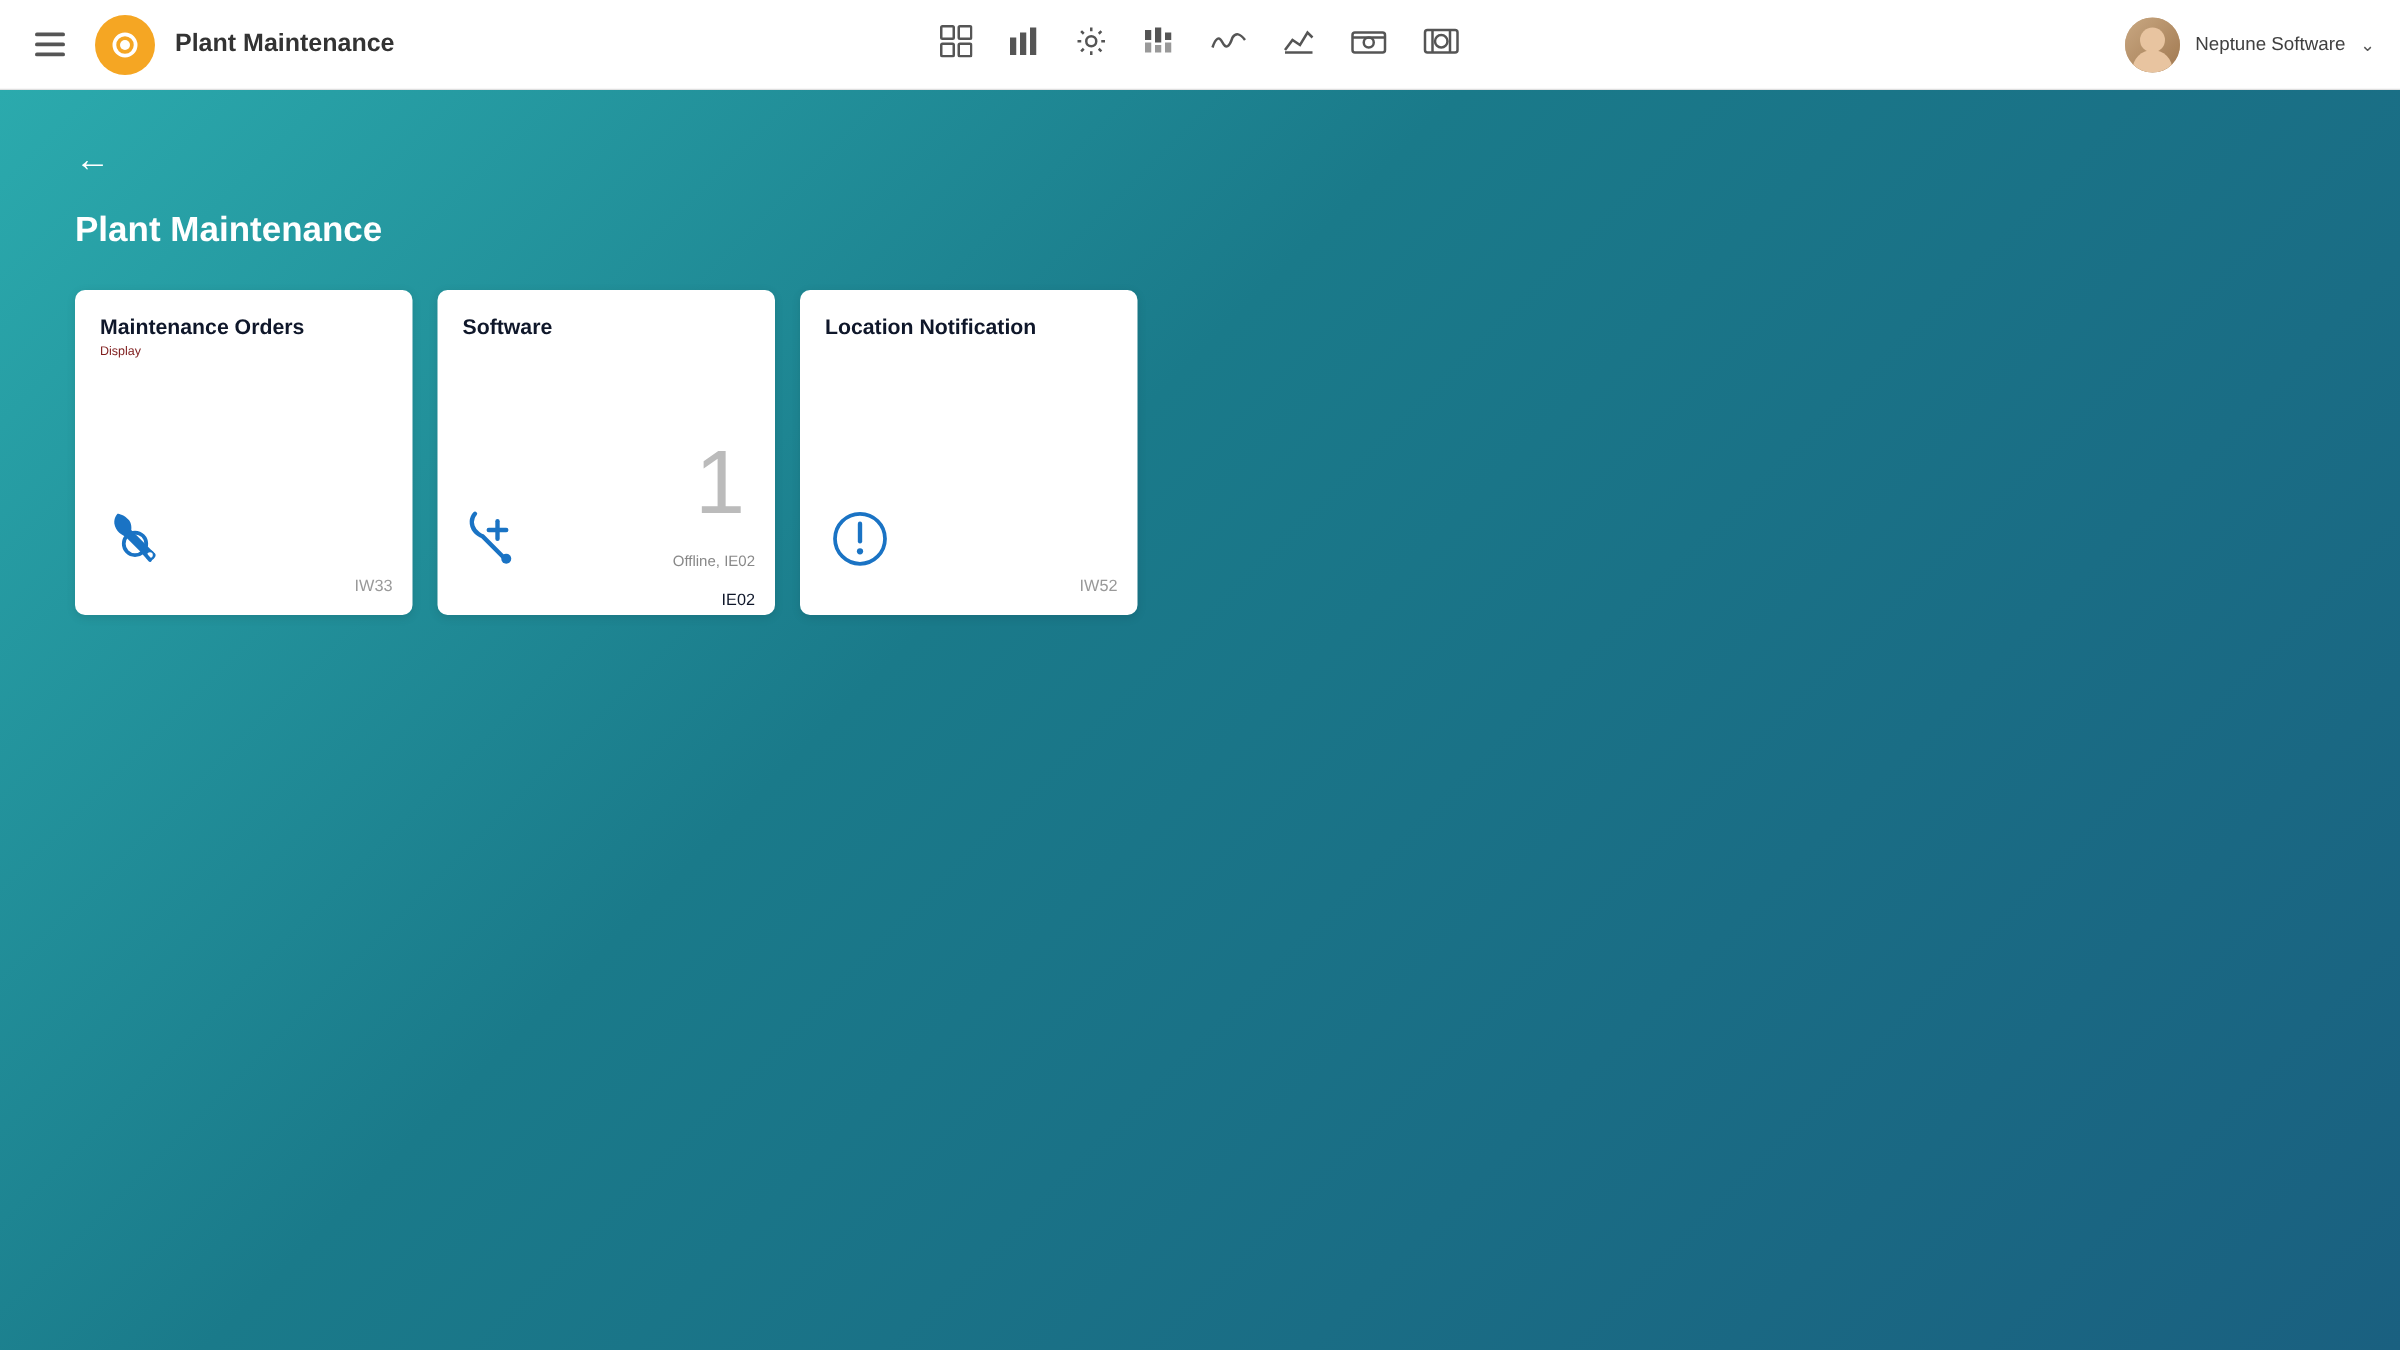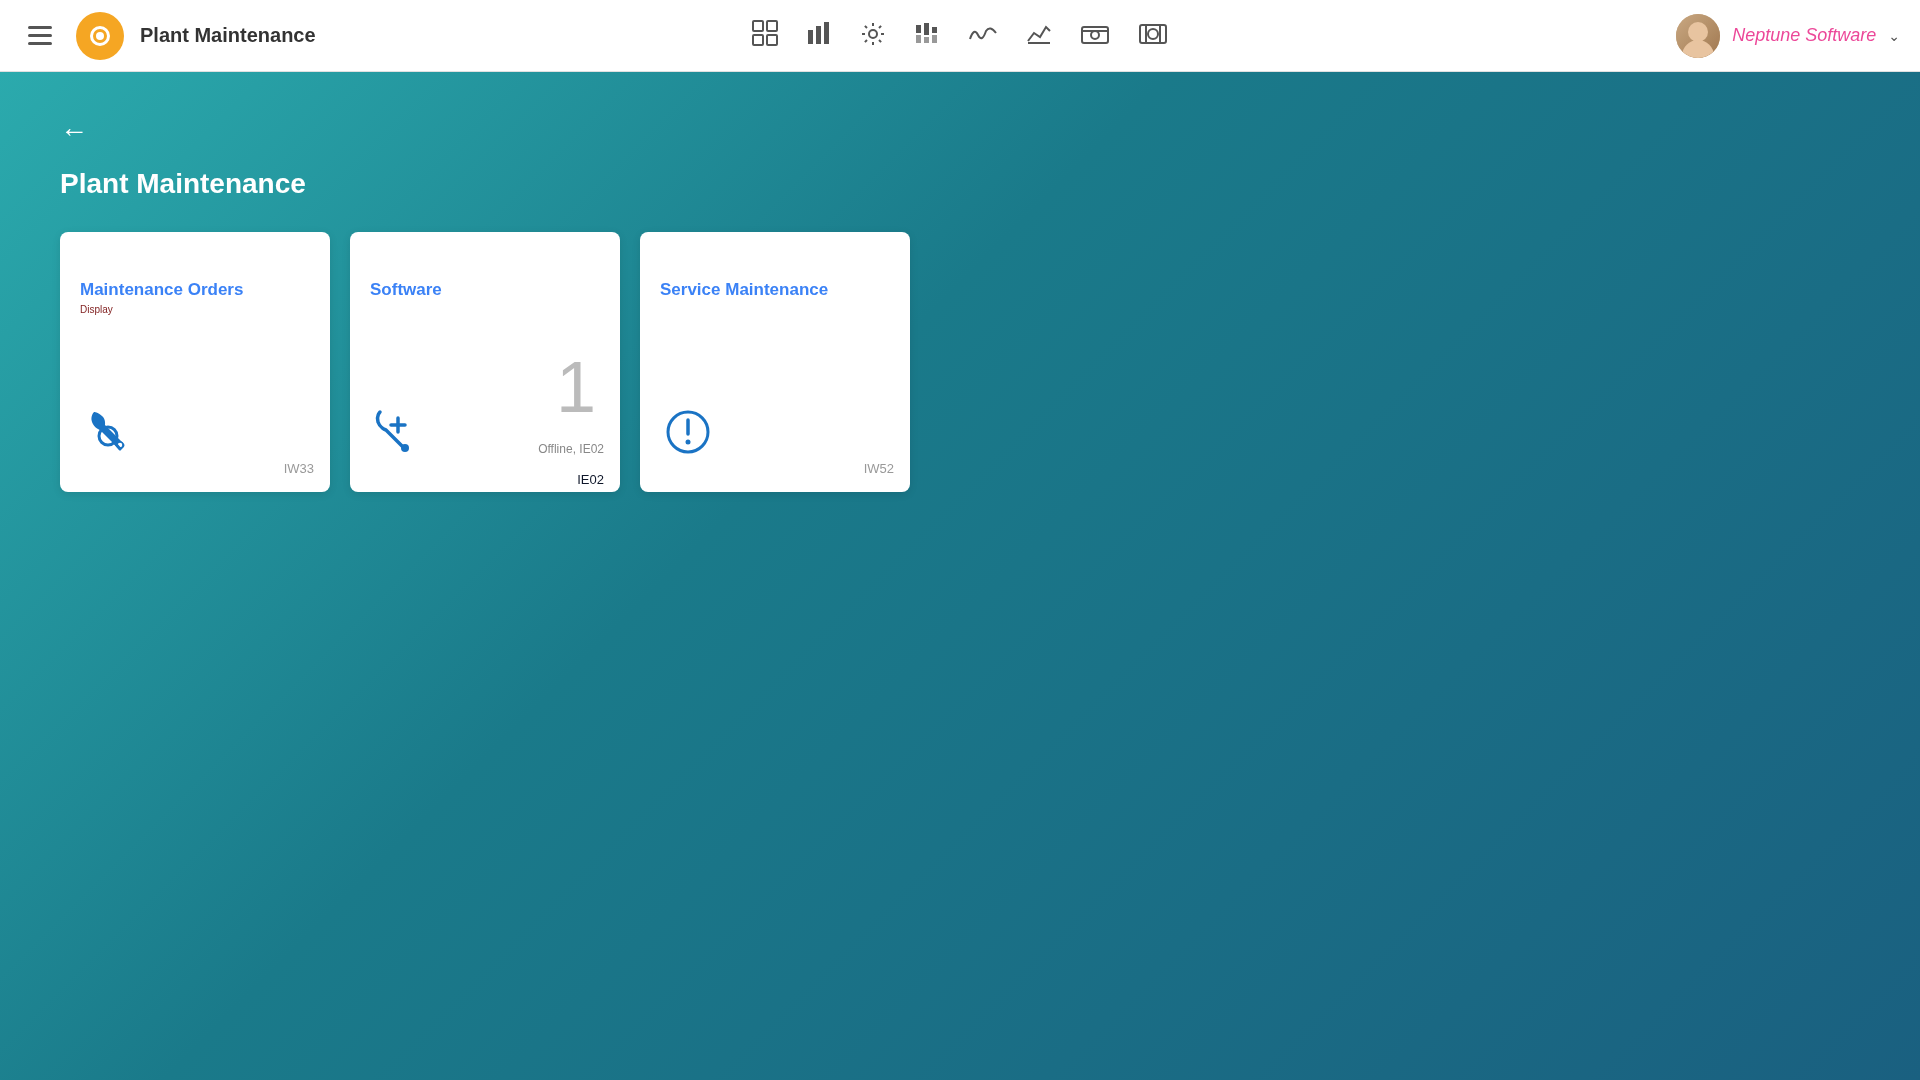--- a/index.html
+++ b/index.html
@@ -115,24 +115,23 @@
       position: absolute;
       bottom: 0;
       left: 50%;
       transform: translateX(-50%);
       width: 32px;
       height: 18px;
       border-radius: 16px 16px 0 0;
       background: #e8c4a0;
     }
     .user-name {
-      font-size: 18px;
-      color: #ec4899;
+      font-size: 15px;
+      color: #404040;
       font-weight: 500;
-      font-style: italic;
     }
     .chevron-down {
       font-size: 14px;
       color: #555;
     }
 
     
     .main {
       width: 1920px;
       height: calc(1080px - 72px);
@@ -171,23 +170,22 @@
       min-height: 260px;
       display: flex;
       flex-direction: column;
       position: relative;
       cursor: pointer;
       box-shadow: 0 2px 8px rgba(0,0,0,0.1);
     }
     .card-title {
       font-size: 17px;
       font-weight: 600;
-      color: #3b82f6;
+      color: #0f172a;
       margin-bottom: 4px;
-      margin-top: 28px;
     }
     .card-subtitle {
       font-size: 10px;
       color: #7f1d1d;
     }
     .card-icon {
       margin-top: auto;
       margin-bottom: 8px;
     }
     .card-code {
@@ -334,21 +332,21 @@
         </svg>
       </div>
 
       <span style="position:absolute;top:50%;right:24px;transform:translateY(-20%);font-size:72px;font-weight:200;color:#bbb;">1</span>
       <span style="position:absolute;bottom:36px;right:16px;font-size:12px;color:#888;margin-left:44px;">Offline, IE02</span>
       <span class="card-code" style="bottom:5px;right:16px;position:absolute;font-size:13px;color:#0f172a;">IE02</span>
     </div>
 
 
     <div class="card">
-      <span class="card-title">Service Maintenance</span>
+      <span class="card-title">Location Notification</span>
       <div class="card-icon">
         <svg width="56" height="56" viewBox="0 0 56 56" fill="none">
           <circle cx="28" cy="28" r="20" stroke="#1a73c4" stroke-width="3"></circle>
           <line x1="28" y1="16" x2="28" y2="30" stroke="#1a73c4" stroke-width="3.5" stroke-linecap="round"></line>
           <circle cx="28" cy="38" r="2.5" fill="#1a73c4"></circle>
         </svg>
       </div>
       <span class="card-code">IW52</span>
     </div>
 

